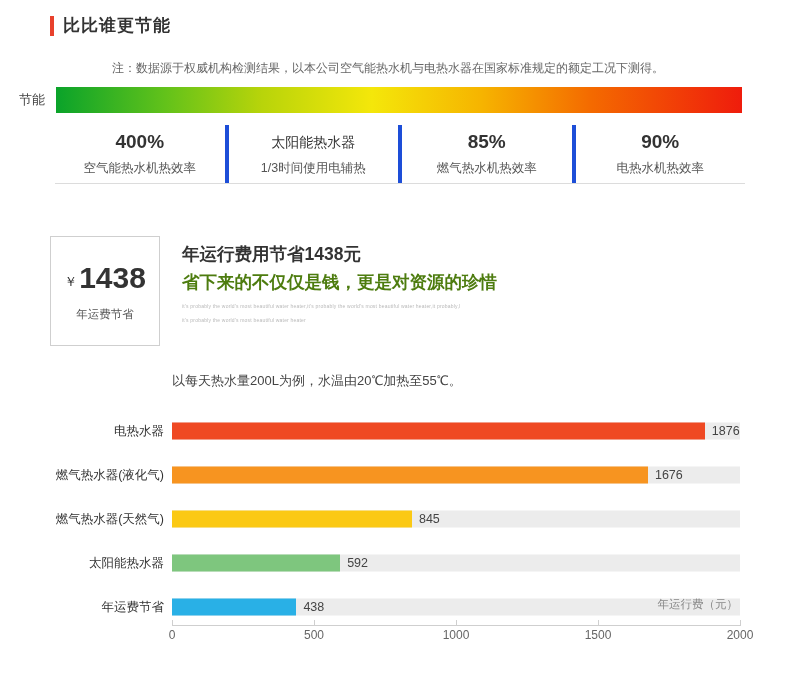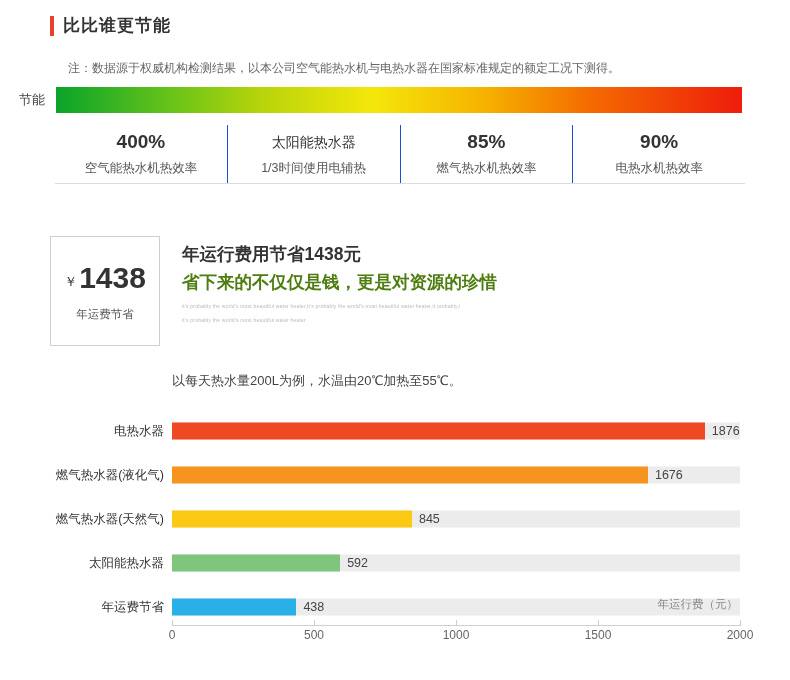--- a/index.html
+++ b/index.html
@@ -34,21 +34,21 @@
   }
   .title-text {
     font-size: 17px;
     font-weight: bold;
     color: #333;
     letter-spacing: 1px;
   }
 
   .note-row {
     margin: 22px 0 0 0;
-    padding-left: 68px;
+    padding-left: 112px;
     padding-right: 40px;
   }
   .note-text {
     font-size: 12px;
     color: #666;
     line-height: 1.5;
   }
 
   .gradient-row {
     display: flex;
@@ -71,21 +71,21 @@
 
   .metrics-row {
     display: flex;
     margin: 12px 0 0 55px;
     padding-right: 45px;
   }
   .metric {
     flex: 1;
     text-align: center;
     padding: 4px 0 6px;
-    border-right: 1px solid #1d4ed8;
+    border-right: 4px solid #1d4ed8;
   }
   .metric:last-child {
     border-right: none;
   }
   .metric-value {
     font-size: 19px;
     font-weight: bold;
     color: #333;
     line-height: 26px;
   }

